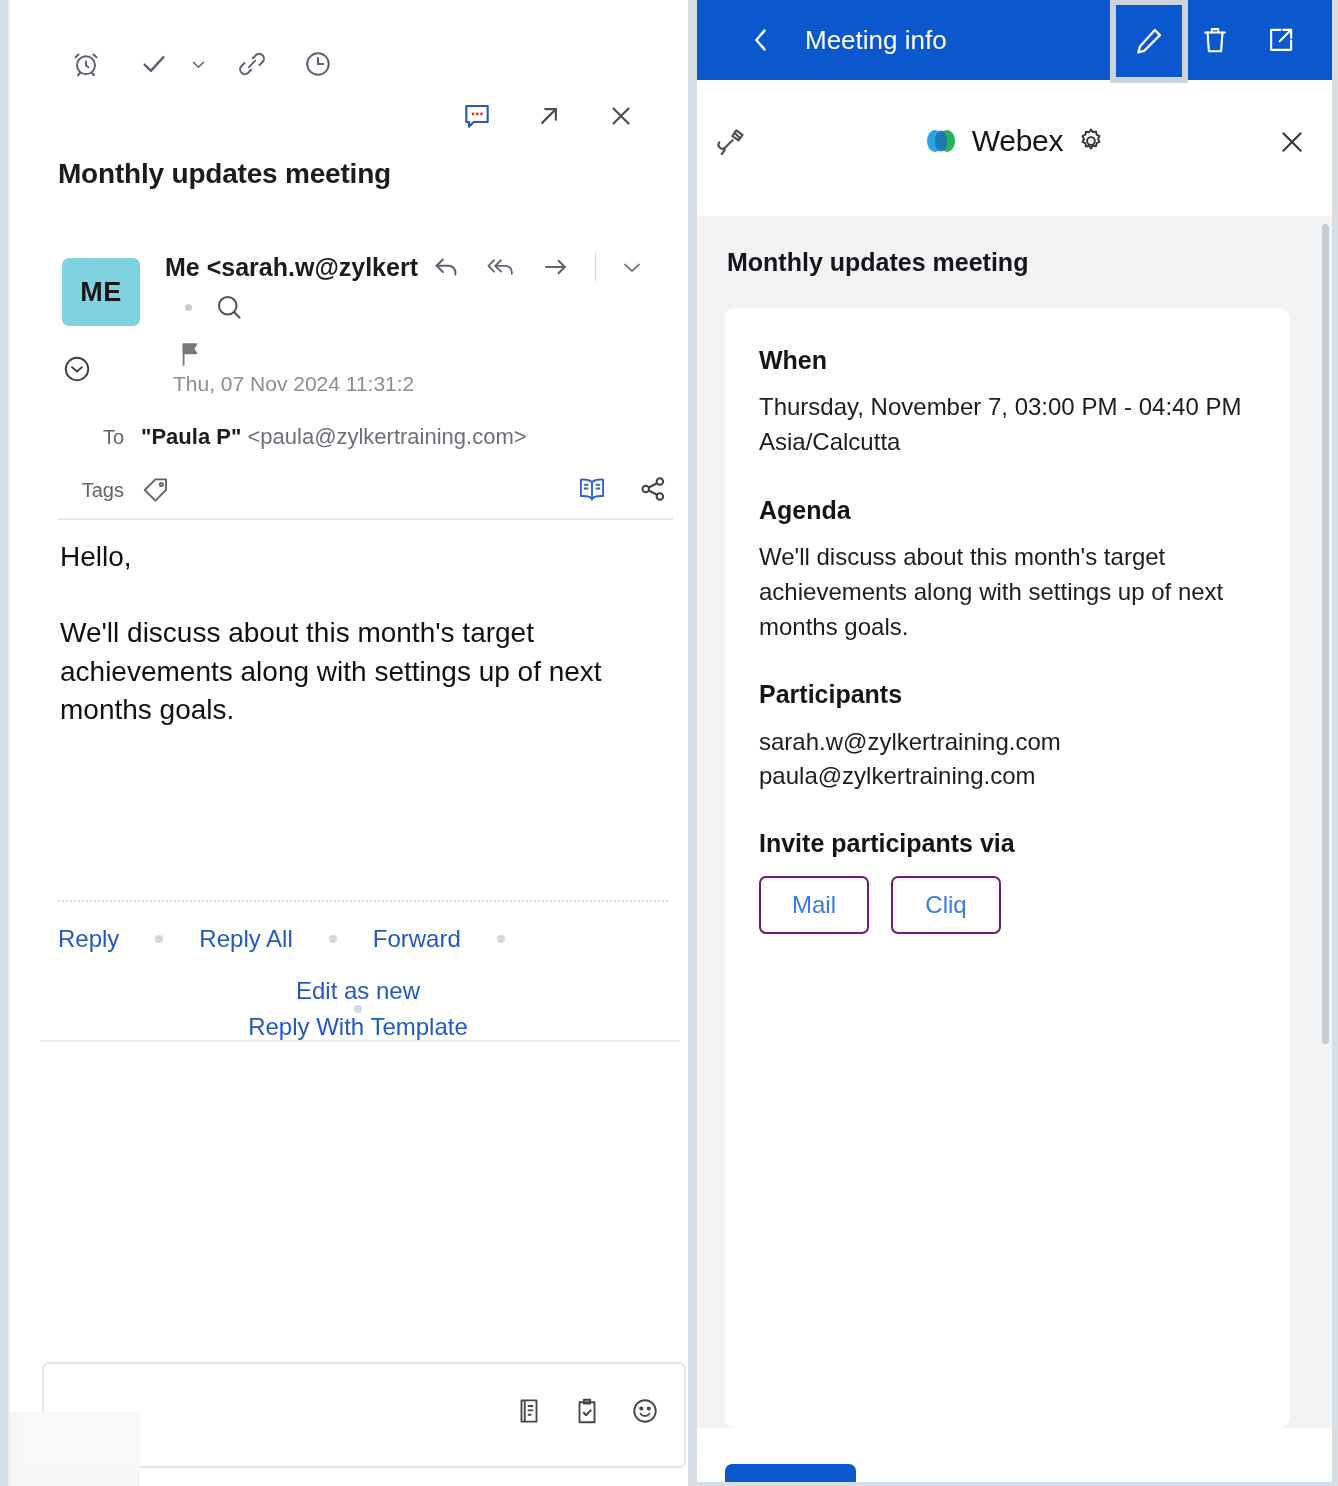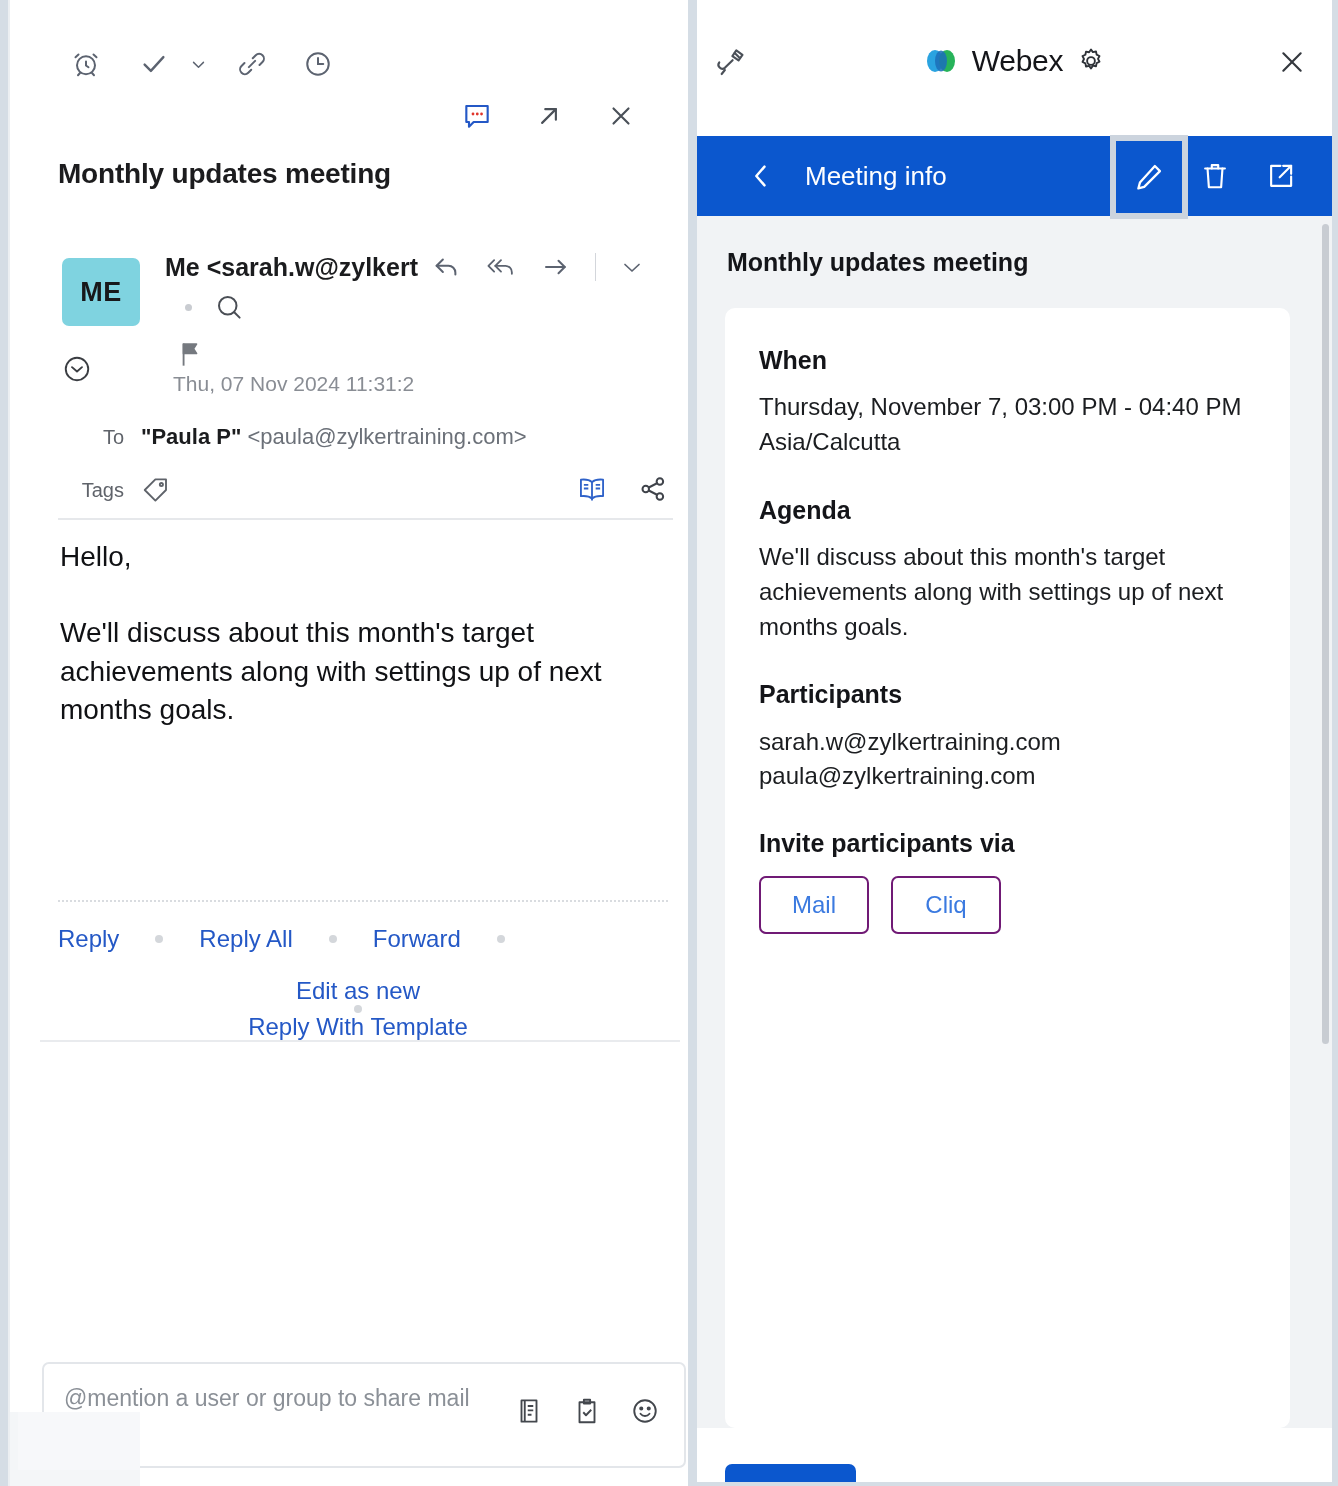--- a/index.html
+++ b/index.html
@@ -337,21 +337,20 @@
       </div>
       <div class="act-row act-row2">
         <a class="act-link">Edit as new</a>
         <span class="act-sep"></span>
         <a class="act-link">Reply With Template</a>
       </div>
     </div>
     <div id="actions-rule"></div>
 
     <div id="mention-box">
-      <div id="mention-ph">@mention a user or group to share mail</div>
       <div id="mention-icons">
         <span style="display:flex">
           <svg width="30" height="30" viewBox="0 0 24 24" fill="none" stroke="currentColor" stroke-width="1.5" stroke-linejoin="round">
               <path d="M6 3.5h12v17H6z"></path>
               <path d="M8.6 3.5v17"></path>
               <path d="M11 8h4.4M11 11.5h4.4M11 15h3"></path>
             </svg>
         </span>
         <span style="display:flex">
           <svg width="30" height="30" viewBox="0 0 24 24" fill="none" stroke="currentColor" stroke-width="1.5" stroke-linejoin="round">
@@ -369,20 +368,50 @@
             </svg>
         </span>
       </div>
     </div>
 
     <div id="occluder"></div>
     <div id="occluder2"></div>
   </div>
 
   <div id="webex-pane">
+
+    <div id="wx-bluebar">
+      <span id="wx-back">
+        <svg width="24" height="28" viewBox="0 0 20 24" fill="none" stroke="currentColor" stroke-width="2.1" stroke-linecap="round" stroke-linejoin="round">
+            <path d="M13 4 6 12l7 8"></path>
+          </svg>
+      </span>
+      <span id="wx-bartitle">Meeting info</span>
+      <span id="wx-baractions">
+        <span class="bar-btn" id="bar-edit">
+          <svg width="32" height="32" viewBox="0 0 24 24" fill="none" stroke="currentColor" stroke-width="1.7" stroke-linecap="round" stroke-linejoin="round">
+              <path d="M16.4 3.8 20.2 7.6 8.4 19.4 4 20.6l1.2-4.4z"></path>
+            </svg>
+        </span>
+        <span class="bar-btn">
+          <svg width="32" height="32" viewBox="0 0 24 24" fill="none" stroke="currentColor" stroke-width="1.6" stroke-linecap="round" stroke-linejoin="round">
+              <path d="M4.6 6.4h14.8"></path>
+              <path d="M6.4 6.4 7.4 20.4h9.2l1-14"></path>
+              <path d="M9.6 6.4V3.8h4.8v2.6"></path>
+            </svg>
+        </span>
+        <span class="bar-btn">
+          <svg width="32" height="32" viewBox="0 0 24 24" fill="none" stroke="currentColor" stroke-width="1.6" stroke-linecap="round" stroke-linejoin="round">
+              <path d="M11.6 4.4H4.6v15h15v-7"></path>
+              <path d="M19.6 4.4 11 13"></path>
+              <path d="M13.6 4.4h6v6"></path>
+            </svg>
+        </span>
+      </span>
+    </div>
 
     <div id="wx-top">
       <div id="wx-plug">
         <svg width="32" height="32" viewBox="0 0 24 24" fill="none" stroke="currentColor" stroke-width="1.6" stroke-linecap="round" stroke-linejoin="round">
           <path d="M14.8 5.2 18 8.4"></path>
             <path d="M16.6 3.4 13 7l4 4 3.6-3.6z" transform="rotate(-10 16 7)"></path>
           <path d="M13.2 10.6 7.4 16.4a3 3 0 0 1-4.2-4.2"></path>
             <path d="M5 21l2.4-3"></path>
         </svg>
       </div>
@@ -402,50 +431,20 @@
             </svg>
         </span>
       </div>
       <div id="wx-close">
         <svg width="32" height="32" viewBox="0 0 24 24" fill="none" stroke="currentColor" stroke-width="1.6" stroke-linecap="round">
             <path d="M5.5 5.5l13 13M18.5 5.5l-13 13"></path>
           </svg>
       </div>
     </div>
 
-    <div id="wx-bluebar">
-      <span id="wx-back">
-        <svg width="24" height="28" viewBox="0 0 20 24" fill="none" stroke="currentColor" stroke-width="2.1" stroke-linecap="round" stroke-linejoin="round">
-            <path d="M13 4 6 12l7 8"></path>
-          </svg>
-      </span>
-      <span id="wx-bartitle">Meeting info</span>
-      <span id="wx-baractions">
-        <span class="bar-btn" id="bar-edit">
-          <svg width="32" height="32" viewBox="0 0 24 24" fill="none" stroke="currentColor" stroke-width="1.7" stroke-linecap="round" stroke-linejoin="round">
-              <path d="M16.4 3.8 20.2 7.6 8.4 19.4 4 20.6l1.2-4.4z"></path>
-            </svg>
-        </span>
-        <span class="bar-btn">
-          <svg width="32" height="32" viewBox="0 0 24 24" fill="none" stroke="currentColor" stroke-width="1.6" stroke-linecap="round" stroke-linejoin="round">
-              <path d="M4.6 6.4h14.8"></path>
-              <path d="M6.4 6.4 7.4 20.4h9.2l1-14"></path>
-              <path d="M9.6 6.4V3.8h4.8v2.6"></path>
-            </svg>
-        </span>
-        <span class="bar-btn">
-          <svg width="32" height="32" viewBox="0 0 24 24" fill="none" stroke="currentColor" stroke-width="1.6" stroke-linecap="round" stroke-linejoin="round">
-              <path d="M11.6 4.4H4.6v15h15v-7"></path>
-              <path d="M19.6 4.4 11 13"></path>
-              <path d="M13.6 4.4h6v6"></path>
-            </svg>
-        </span>
-      </span>
-    </div>
-
     <div id="wx-scroll">
       <div id="wx-mtitle">Monthly updates meeting</div>
 
       <div id="wx-card">
         <div class="wx-h">When</div>
         <div class="wx-p">Thursday, November 7, 03:00 PM - 04:40 PM</div>
         <div class="wx-p" style="margin-top:0">Asia/Calcutta</div>
 
         <div class="wx-gap"></div>
         <div class="wx-h">Agenda</div>

